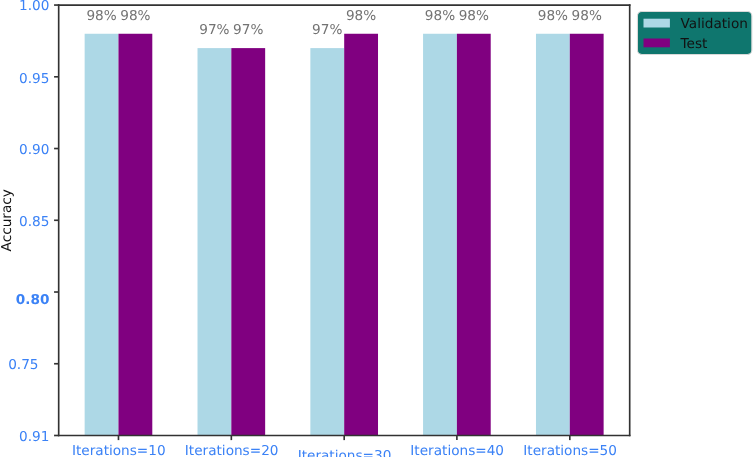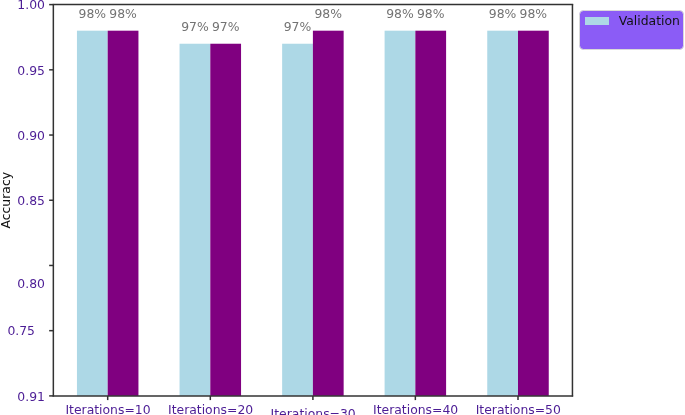--- a/index.html
+++ b/index.html
@@ -19,21 +19,21 @@
     will-change: transform;
   }
   #plot-svg {
     position: absolute;
     left: 0; top: 0;
     width: 685px; height: 415px;
   }
   .tick-label {
     position: absolute;
     font-size: 12.4px;
-    color: #4c1d95;
+    color: #3b82f6;
     white-space: nowrap;
     line-height: 1;
   }
   .yticklabel { text-align: right; }
   .xticklabel { text-align: center; width: 140px; }
   .barlabel {
     position: absolute;
     font-size: 12.4px;
     color: #737373;
     white-space: nowrap;
@@ -53,21 +53,21 @@
     white-space: nowrap;
     line-height: 1;
     text-align: center;
   }
   #legend {
     position: absolute;
     left: 578.7px; top: 10.4px;
     width: 105.3px; height: 39.5px;
     border: 1px solid #d9d9d9;
     border-radius: 4.5px;
-    background: #8b5cf6;
+    background: #0f766e;
   }
   .legend-row { position: absolute; left: 0; width: 100%; height: 18px; }
   .legend-row-0 { top: 0px; }
   .legend-row-1 { top: 18px; }
   .legend-swatch {
     position: absolute;
     left: 4.9px; top: 5.6px;
     width: 24.4px; height: 8.5px;
   }
   .legend-text {
@@ -121,21 +121,21 @@
         <line x1="210.3" y1="395.9" x2="210.3" y2="400.09999999999997"></line>
         <line x1="312.9" y1="395.9" x2="312.9" y2="400.09999999999997"></line>
         <line x1="415.35" y1="395.9" x2="415.35" y2="400.09999999999997"></line>
         <line x1="518" y1="395.9" x2="518" y2="400.09999999999997"></line>
       </g>
   </svg>
 
   <div id="ytick-labels">
       <div class="tick-label yticklabel" style="right: 640.05px; top: 390.7px;">0.91</div>
       <div class="tick-label yticklabel" style="right: 650px; top: 325.483px;">0.75</div>
-      <div class="tick-label yticklabel" style="right: 640.05px; top: 278px;">0.80</div>
+      <div class="tick-label yticklabel" style="right: 640.05px; top: 266px; font-weight: bold;">0.80</div>
       <div class="tick-label yticklabel" style="right: 640.05px; top: 195.05px;">0.85</div>
       <div class="tick-label yticklabel" style="right: 640.05px; top: 129.833px;">0.90</div>
       <div class="tick-label yticklabel" style="right: 640.05px; top: 64.6167px;">0.95</div>
       <div class="tick-label yticklabel" style="right: 640.05px; top: -0.6px;">1.00</div>
     </div>
   <div id="xtick-labels">
       <div class="tick-label xticklabel" style="left: 38px; top: 404px;">Iterations=10</div>
       <div class="tick-label xticklabel" style="left: 140.6px; top: 404px;">Iterations=20</div>
       <div class="tick-label xticklabel" style="left: 243.2px; top: 408px;">Iterations=30</div>
       <div class="tick-label xticklabel" style="left: 345.65px; top: 404px;">Iterations=40</div>
@@ -154,15 +154,19 @@
       <div class="barlabel" style="left: 493.375px; top: 8.28667px;">98%</div>
     </div>
 
   <div id="ylabel">Accuracy</div>
 
   <div id="legend">
     <div class="legend-row legend-row-0">
       <div class="legend-swatch" style="background: rgb(173, 216, 230);"></div>
       <div class="legend-text">Validation</div>
     </div>
+    <div class="legend-row legend-row-1">
+      <div class="legend-swatch" style="background: rgb(128, 0, 128);"></div>
+      <div class="legend-text">Test</div>
+    </div>
   </div>
 
 </div>
 
 </body></html>

